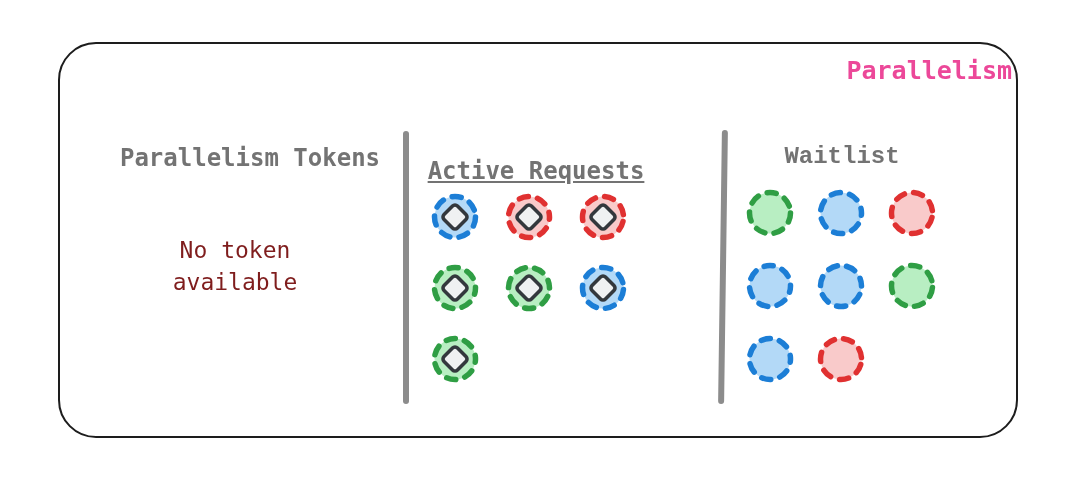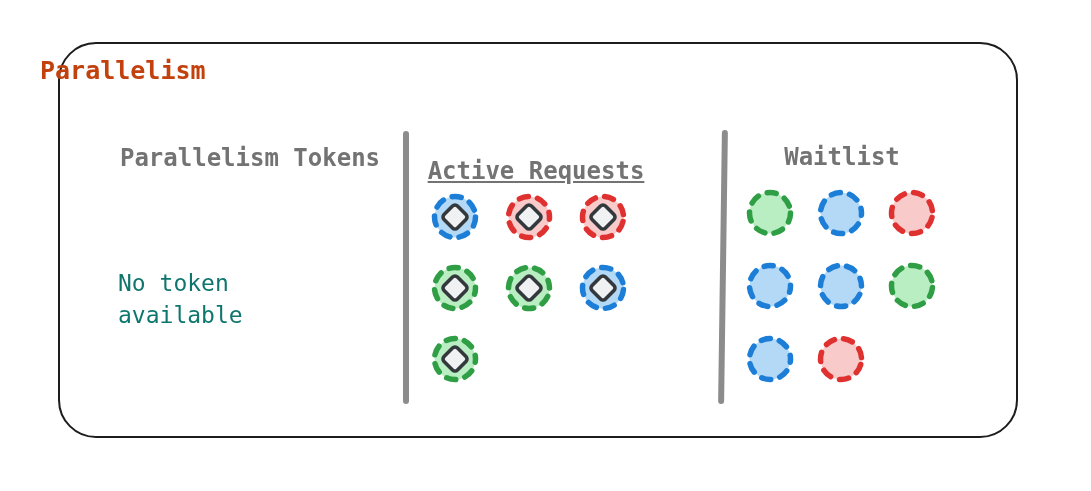--- a/index.html
+++ b/index.html
@@ -21,50 +21,50 @@
     top: 42px;
     width: 960px;
     height: 396px;
     border: 2.5px solid #1d1d1d;
     border-radius: 38px;
     background: #ffffff;
     box-sizing: border-box;
   }
   .title {
     position: absolute;
-    left: 40px;
+    left: 52px;
     top: 56px;
     width: 960px;
-    text-align: left;
+    text-align: right;
     font-size: 25px;
     font-weight: bold;
-    color: #c2410c;
+    color: #ec4899;
     letter-spacing: 0px;
   }
   .section-heading {
     position: absolute;
     text-align: center;
     font-size: 24px;
     font-weight: bold;
     color: #737373;
     white-space: nowrap;
   }
   .tokens-heading   { left: 110px; top: 144px; width: 280px; }
   .active-heading   { left: 426px; top: 157px; width: 220px; text-decoration: underline; }
-  .waitlist-heading { left: 732px; top: 143px; width: 220px; }
+  .waitlist-heading { left: 732px; top: 143px; width: 220px; font-family: Liberation Mono, monospace; }
   .empty-msg {
     position: absolute;
     left: 118px;
     top: 234px;
     width: 234px;
+    text-align: center;
     font-size: 23px;
     line-height: 32px;
-    color: #0f766e;
+    color: #7f1d1d;
     white-space: pre-line;
-    margin-top: 33px;
   }
   .divider {
     position: absolute;
     width: 5.5px;
     border-radius: 4px;
     background: #8c8c8c;
   }
   .divider-left  { left: 403px; top: 131px; height: 273px; }
   .divider-right { left: 720px; top: 130px; height: 274px; transform: rotate(0.8deg); }
   .chip-grid {

